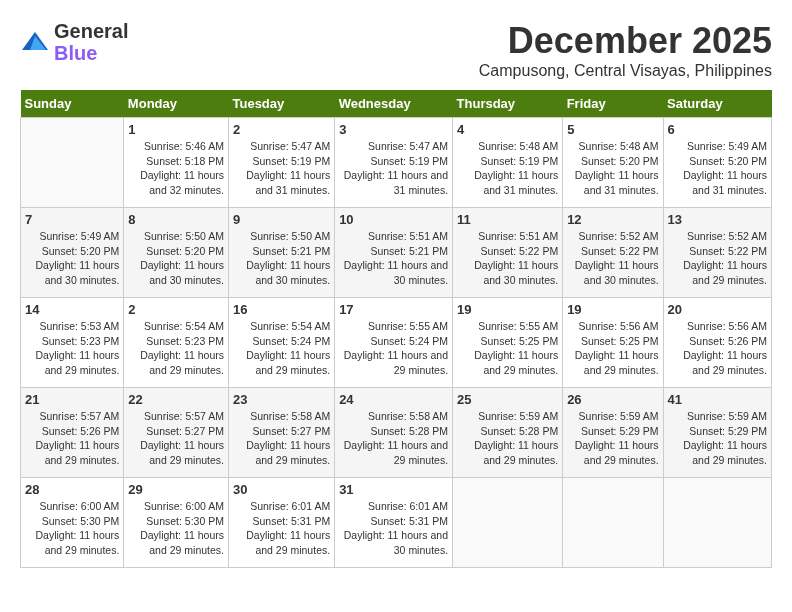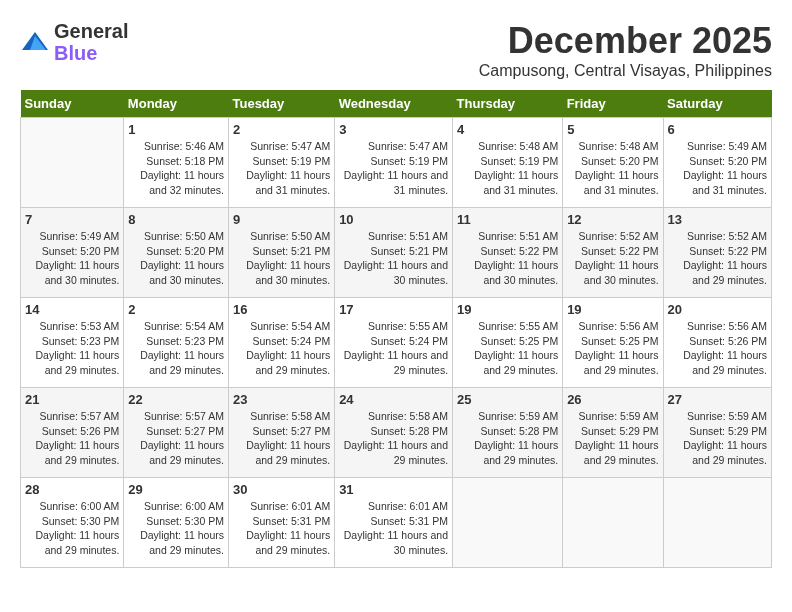--- a/index.html
+++ b/index.html
@@ -230,21 +230,21 @@
         </td>
         <td>
           <div class="day-num">25</div>
           <div class="day-info">Sunrise: 5:59 AM<br>Sunset: 5:28 PM<br>Daylight: 11 hours and 29 minutes.</div>
         </td>
         <td>
           <div class="day-num">26</div>
           <div class="day-info">Sunrise: 5:59 AM<br>Sunset: 5:29 PM<br>Daylight: 11 hours and 29 minutes.</div>
         </td>
         <td>
-          <div class="day-num">27</div>
+          <div class="day-num">41</div>
           <div class="day-info">Sunrise: 5:59 AM<br>Sunset: 5:29 PM<br>Daylight: 11 hours and 29 minutes.</div>
         </td>
       </tr>
       <tr>
         <td>
           <div class="day-num">28</div>
           <div class="day-info">Sunrise: 6:00 AM<br>Sunset: 5:30 PM<br>Daylight: 11 hours and 29 minutes.</div>
         </td>
         <td>
           <div class="day-num">29</div>

